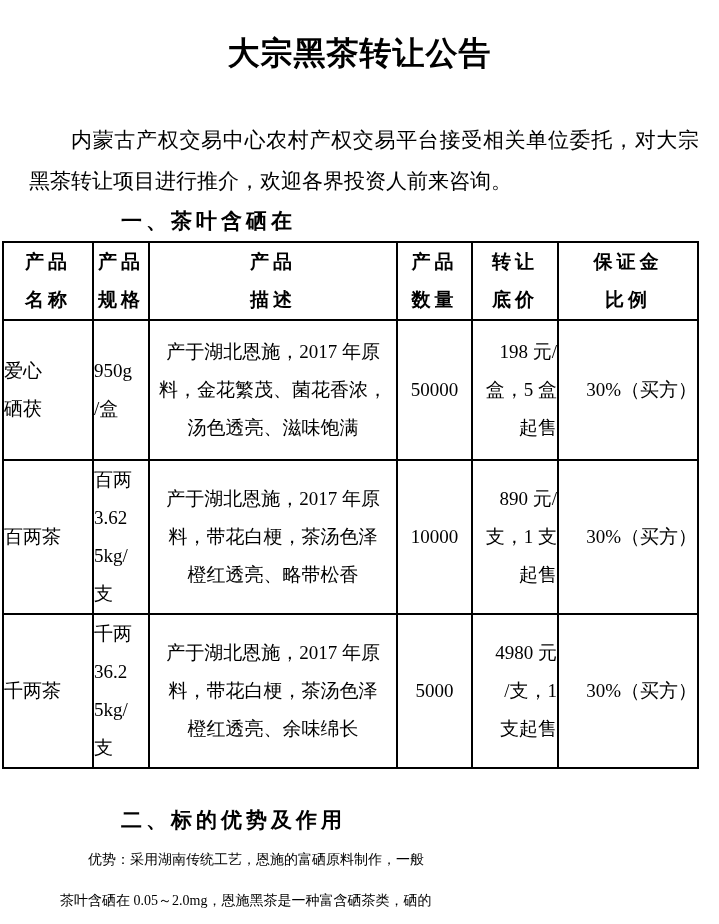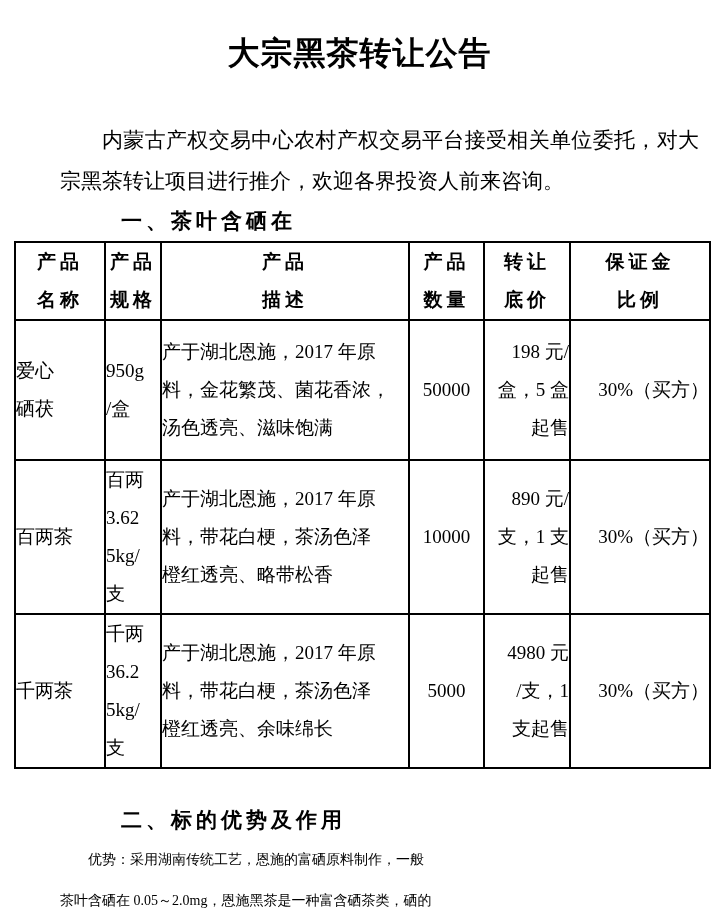--- a/index.html
+++ b/index.html
@@ -18,40 +18,40 @@
   }
   .doc-title {
     margin: 30px 0 0 0;
     text-align: center;
     font-size: 32px;
     font-weight: bold;
     line-height: 46px;
     letter-spacing: 1px;
   }
   .intro-para {
-    margin: 44px 20px 0 60px;
+    margin: 44px 20px 0 29px;
     font-size: 21px;
     line-height: 41px;
     text-indent: 2em;
     text-align: justify;
   }
   .section-heading {
     margin: 4px 0 0 121px;
     font-size: 21px;
     font-weight: bold;
     line-height: 30px;
     letter-spacing: 4px;
   }
   .section-heading.second {
     margin-top: 36px;
   }
   table.overview {
     border-collapse: collapse;
     table-layout: fixed;
-    margin: 5px 0 0 14px;
+    margin: 5px 0 0 2px;
     width: 695px;
   }
   table.overview th,
   table.overview td {
     border: 2px solid #000000;
     font-size: 19px;
     line-height: 38px;
     vertical-align: middle;
     padding: 0;
     overflow: hidden;
@@ -61,21 +61,21 @@
     text-align: center;
     letter-spacing: 4px;
     white-space: pre-line;
   }
   tr.header-row  { height: 74px; }
   tr.row-1       { height: 140px; }
   tr.row-2       { height: 149px; }
   tr.row-3       { height: 148px; }
   td.c-name    { text-align: left; white-space: pre-line; }
   td.c-spec    { text-align: left; padding-left: 4px; white-space: pre-line; }
-  td.c-desc    { text-align: left; padding: 0 6px; white-space: pre-line; }
+  td.c-desc    { text-align: center; padding: 0 6px; white-space: pre-line; }
   td.c-qty     { text-align: center; }
   td.c-price   { text-align: right; padding-left: 6px; white-space: pre-line; }
   td.c-deposit { text-align: right; }
   .advantages-para {
     margin: 4px 20px 0 60px;
     font-size: 14px;
     line-height: 41px;
     text-indent: 2em;
     text-align: left;
     white-space: pre-line;

